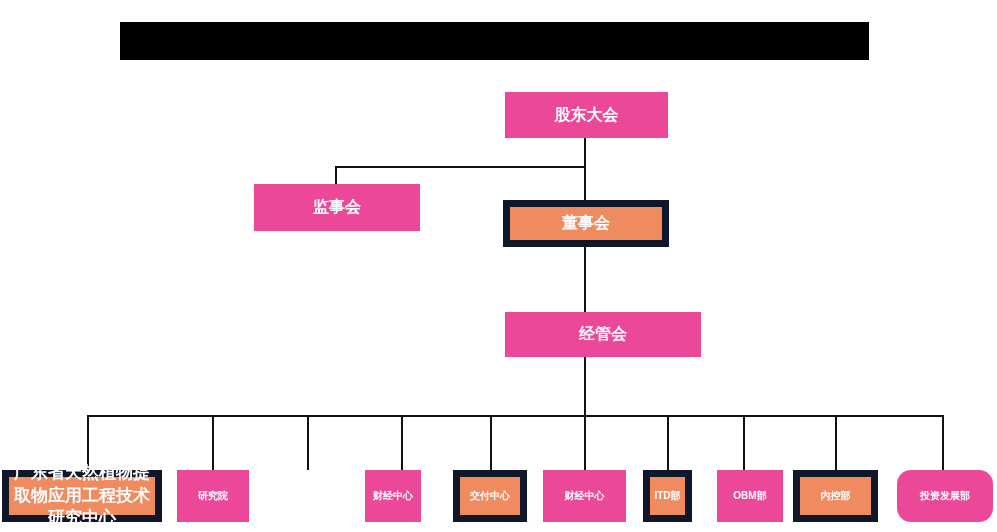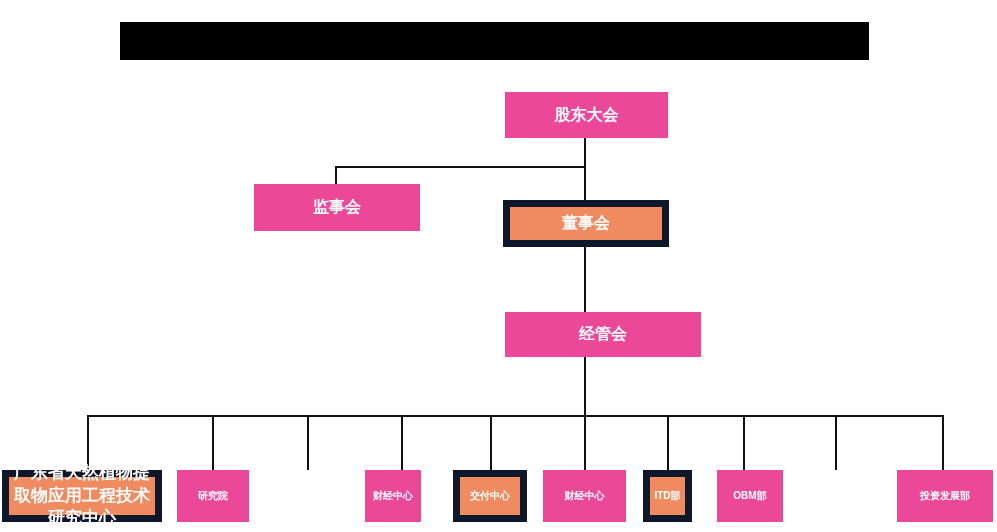--- a/index.html
+++ b/index.html
@@ -63,21 +63,21 @@
   .dept { top: 470px; height: 52px; font-size: 10px; }
   .d1  { left: 2px;   width: 160px; font-size: 17px; line-height: 1.35; padding: 0 5px; }
   .d2  { left: 177px; width: 72px; }
   .d3  { left: 268px; width: 81px; }
   .d4  { left: 365px; width: 56px; }
   .d5  { left: 453px; width: 74px; }
   .d6  { left: 543px; width: 83px; }
   .d7  { left: 643px; width: 49px; }
   .d8  { left: 717px; width: 66px; }
   .d9  { left: 793px; width: 85px; }
-  .d10 { left: 897px; width: 96px; }
+  .d10 { left: 897px; width: 96px; border-radius: 14px; }
 </style>
 </head>
 <body>
 
 <div class="stage">
 
   <div class="title-bar"></div>
 
   <div class="line l-v-shareholders"></div>
   <div class="line l-h-branch"></div>
@@ -123,17 +123,20 @@
   </div>
   <div class="node primary dept d6">
     <span>财经中心</span>
   </div>
   <div class="node secondary dept d7">
     <span>ITD部</span>
   </div>
   <div class="node primary dept d8">
     <span>OBM部</span>
   </div>
+  <div class="node secondary dept d9">
+    <span>内控部</span>
+  </div>
   <div class="node primary dept d10">
     <span>投资发展部</span>
   </div>
 
 </div>
 
 </body></html>

